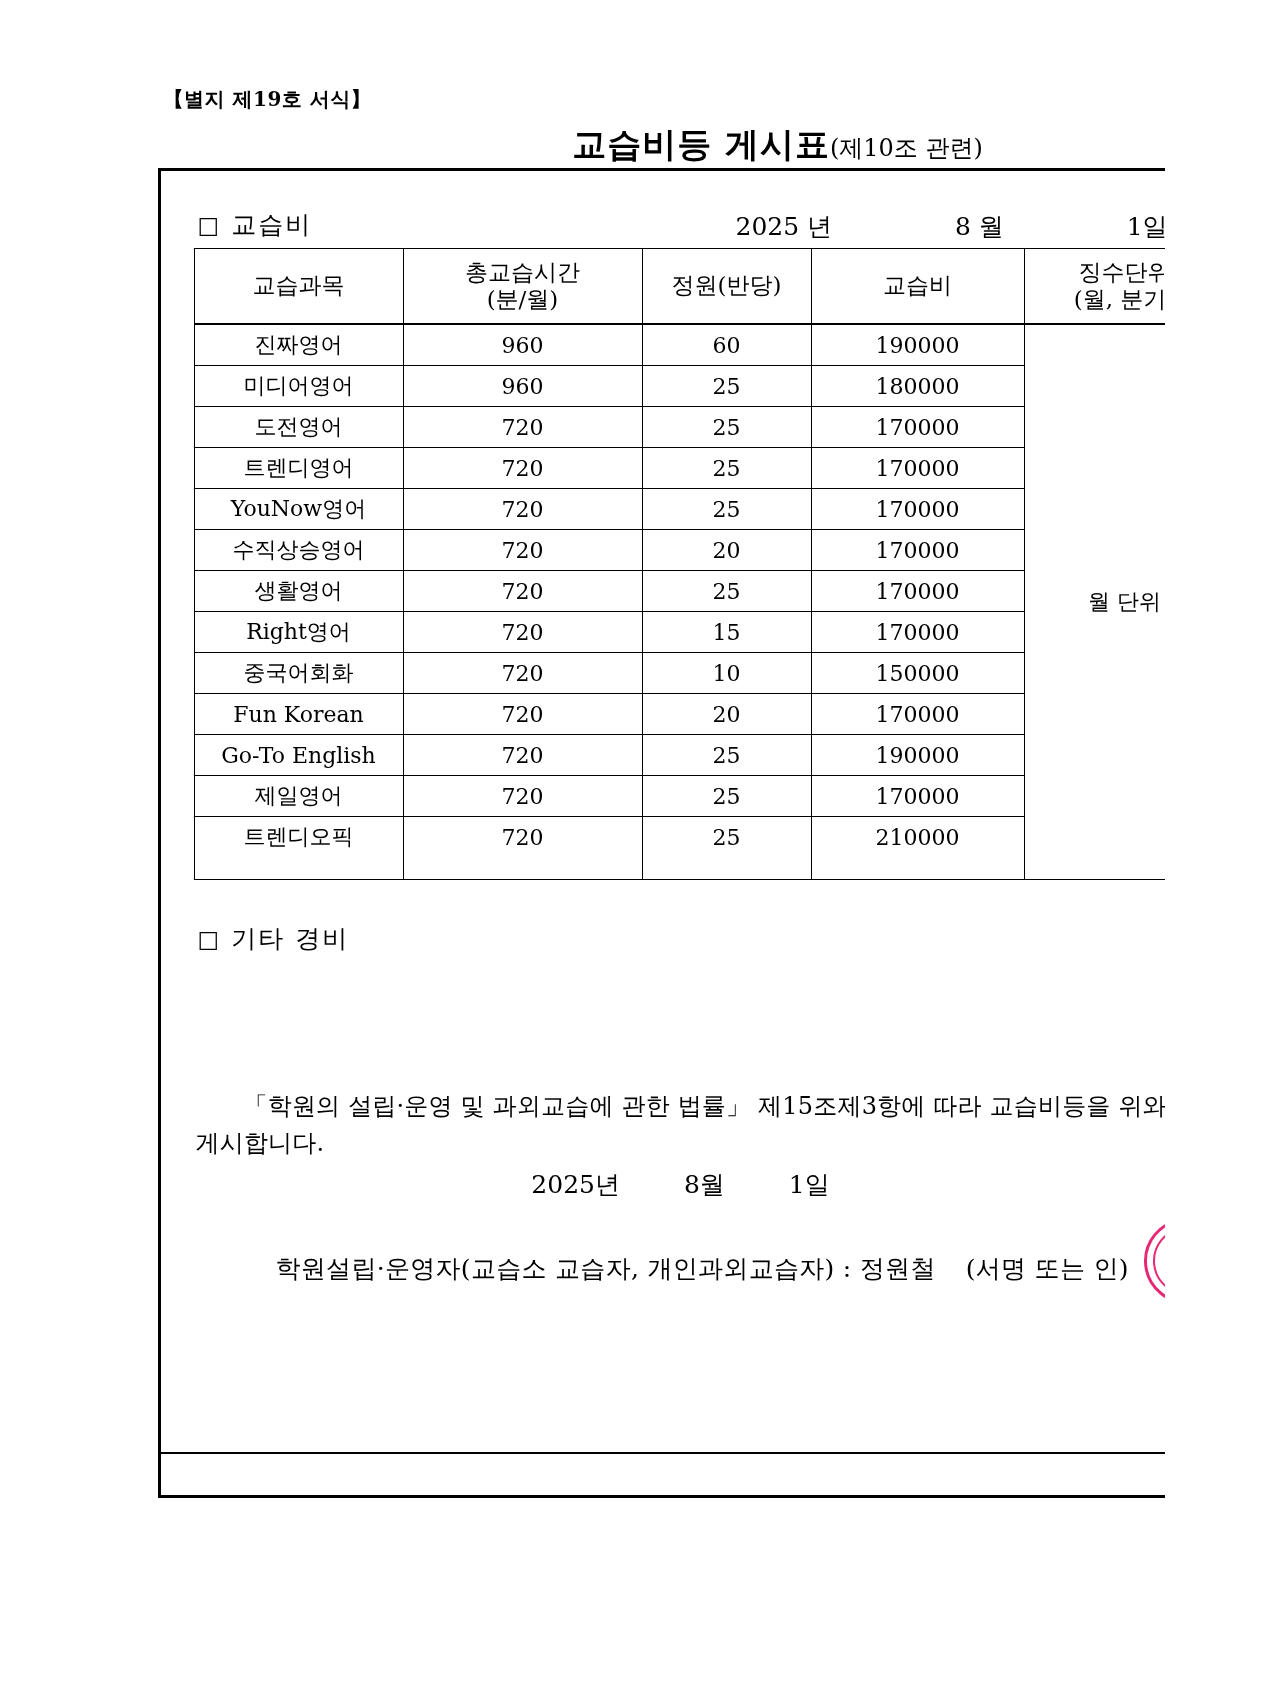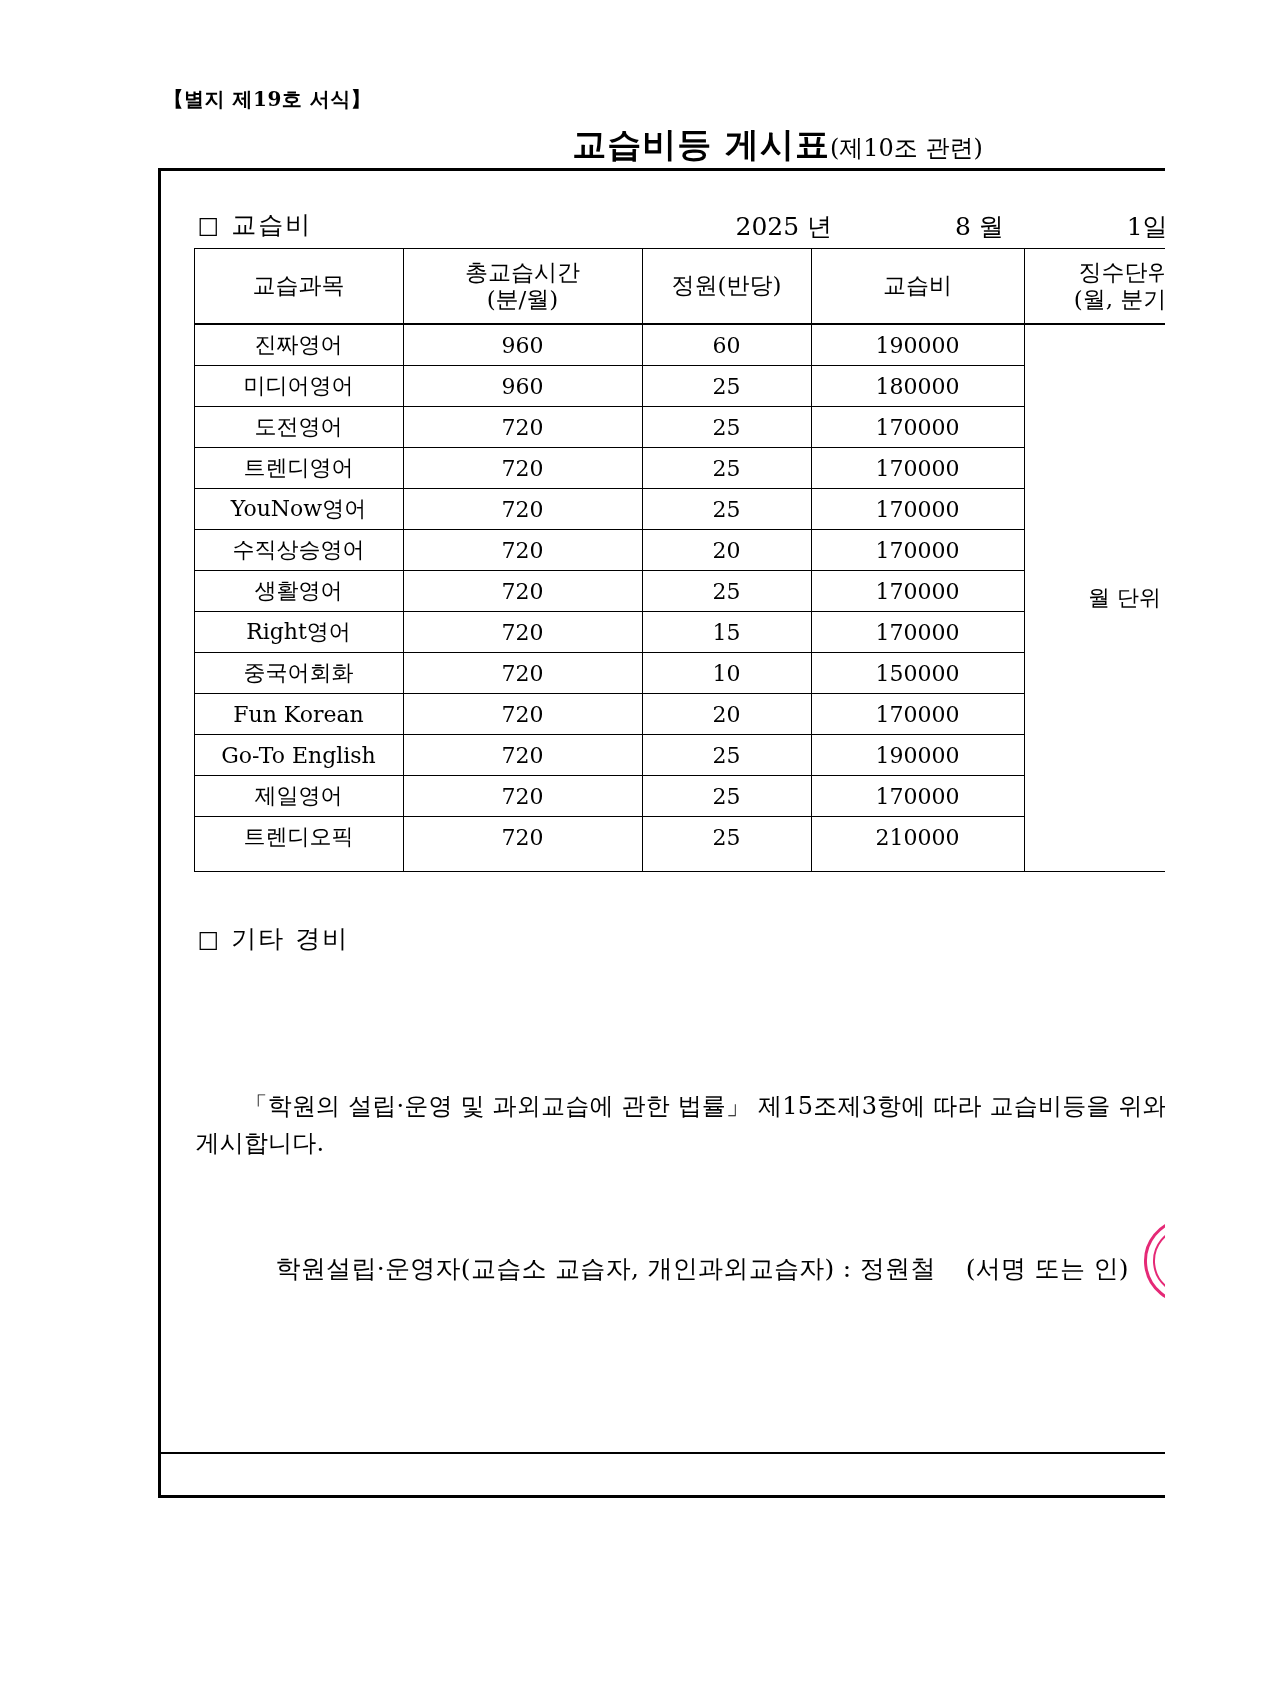--- a/index.html
+++ b/index.html
@@ -122,21 +122,21 @@
   #fee-table tbody td {
     height: 40px;
     font-size: 22px;
   }
   #fee-table .c-subject { width: 208px; margin-left: 28px; }
   #fee-table .c-hours   { width: 238px; }
   #fee-table .c-cap     { width: 168px; }
   #fee-table .c-fee     { width: 212px; }
   #fee-table .c-unit    { width: 200px; }
   #fee-table tbody tr:first-child td { }
-  #fee-table tbody tr:last-child  td { padding-bottom: 14px; }
+  #fee-table tbody tr:last-child  td { padding-bottom: 22px; }
 
   
   #etc-table {
     left: 78px;
     top: 963px;
     width: 1026px;
   }
   #etc-table thead td {
     height: 48px;
     font-size: 24px;
@@ -353,20 +353,25 @@
       </tbody>
   </table>
 
   <div class="sec-head" id="sec-etc">
     <span class="box-glyph">□</span><span>기타 경비</span>
   </div>
 
 
   <div class="legal">「학원의 설립·운영 및 과외교습에 관한 법률」 제15조제3항에 따라 교습비등을 위와 같이 게시합니다.</div>
 
+  <div class="sign-date">
+    <span>2025년</span>
+    <span>8월</span>
+    <span>1일</span>
+  </div>
 
   <div class="signer">
     <span>학원설립·운영자(교습소 교습자, 개인과외교습자) : </span><span>정원철</span><span class="sig-paren">(서명 또는 인)</span>
   </div>
 
   <div class="seal">
     <span class="seal-star">★</span>
     <div class="seal-inner">
       <b>원장</b>
       <b>정원철</b>

